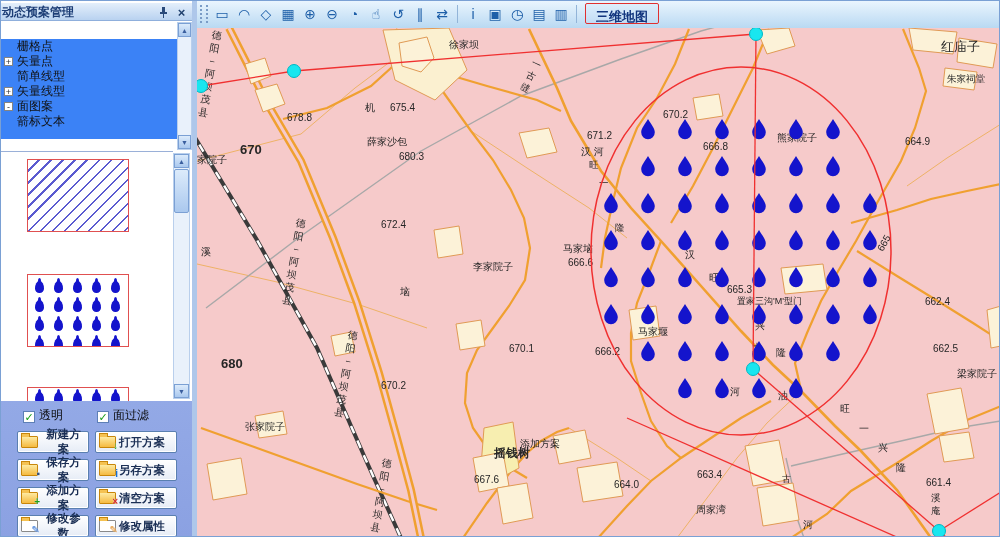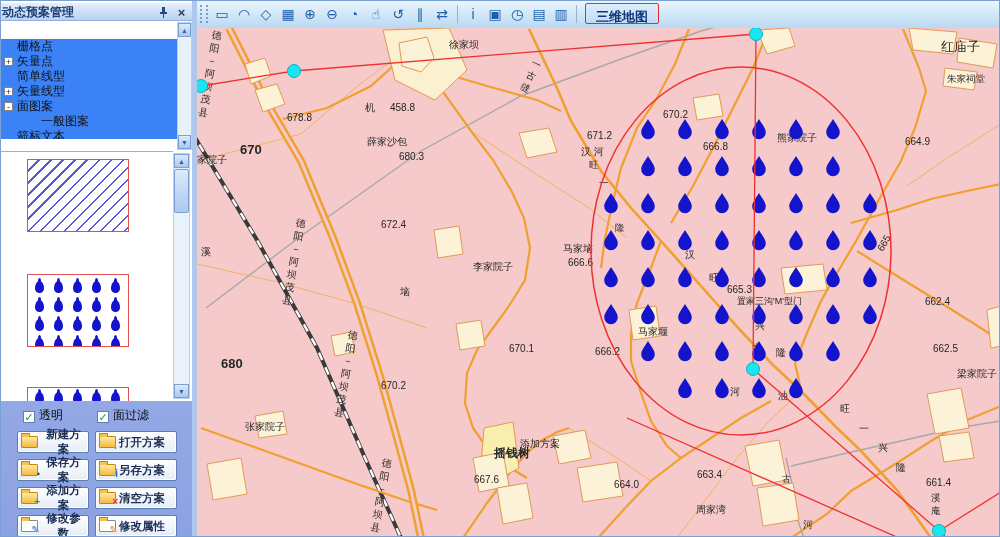--- a/index.html
+++ b/index.html
@@ -74,21 +74,20 @@
         <span class="xbtn">×</span>
       </span>
     </div>
 
     <div class="tree" id="tree-items">
         <div class="tree-row lv1"><span>栅格点</span></div>
         <div class="tree-row lv1"><span class="exp">+</span><span>矢量点</span></div>
         <div class="tree-row lv1"><span>简单线型</span></div>
         <div class="tree-row lv1"><span class="exp">+</span><span>矢量线型</span></div>
         <div class="tree-row lv1"><span class="exp">-</span><span>面图案</span></div>
-        <div class="tree-row lv2"><span>一般图案</span></div>
         <div class="tree-row lv1"><span>箭标文本</span></div>
       </div>
     <div class="tree-scroll">
       <span class="sb-up">▲</span>
       <span class="sb-dn">▼</span>
     </div>
 
     <div class="plist">
       <div class="swatch sw-hatch"></div>
       <div class="swatch sw-drops mini-drops">
@@ -263,21 +262,21 @@
         <polygon points="58,388 86,383 90,406 62,410"></polygon>
       </g>
     </svg>
 
     <div id="map-labels">
         <span class="mlab" style="left: 252px; top: 10px;">徐家坝</span>
         <span class="mlab" style="left: 744px; top: 12px; font-size: 13px;">红庙子</span>
         <span class="mlab" style="left: 750px; top: 44px; font-size: 9.5px;">朱家祠堂</span>
         <span class="mlab" style="left: 90px; top: 83px;">678.8</span>
         <span class="mlab" style="left: 168px; top: 73px;">机</span>
-        <span class="mlab" style="left: 193px; top: 73px;">458.8</span>
+        <span class="mlab" style="left: 193px; top: 73px;">675.4</span>
         <span class="mlab" style="left: 170px; top: 107px;">薛家沙包</span>
         <span class="mlab" style="left: 202px; top: 122px;">680.3</span>
         <span class="mlab" style="left: 43px; top: 115px; font-size: 13px; font-weight: bold;">670</span>
         <span class="mlab" style="left: 390px; top: 101px;">671.2</span>
         <span class="mlab" style="left: 384px; top: 117px;">汉 河</span>
         <span class="mlab" style="left: 466px; top: 80px;">670.2</span>
         <span class="mlab" style="left: 708px; top: 107px;">664.9</span>
         <span class="mlab" style="left: 580px; top: 103px;">熊家院子</span>
         <span class="mlab" style="left: 506px; top: 112px;">666.8</span>
         <span class="mlab" style="left: 530px; top: 255px;">665.3</span>

